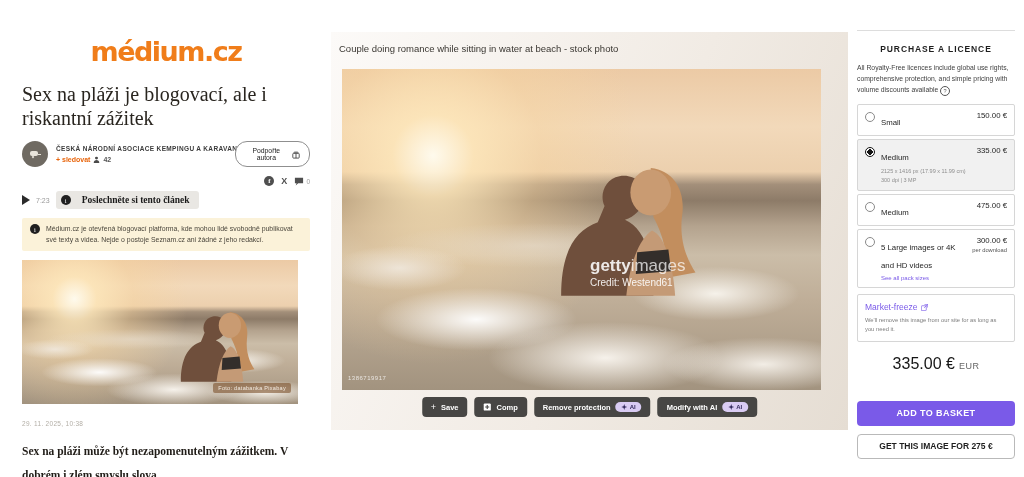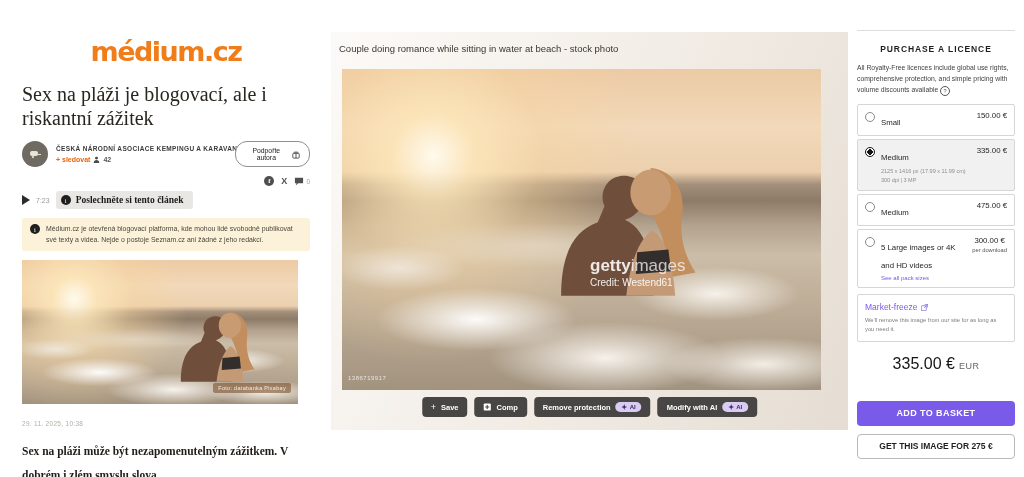--- a/index.html
+++ b/index.html
@@ -27,21 +27,21 @@
   .icon-circle-f{width:10px;height:10px;border-radius:50%;background:#4f4f4f;color:#fff;
                  font-size:7px;font-weight:700;display:flex;align-items:center;justify-content:center;
                  font-family:"Liberation Serif",serif;cursor:pointer;}
   .icon-x{font-size:9px;font-weight:700;color:#4f4f4f;cursor:pointer;line-height:1;}
   .comment-wrap{display:flex;align-items:center;gap:2px;cursor:pointer;}
   .comment-count{font-size:6.5px;color:#9a9a9a;}
   .audio-row{display:flex;align-items:center;gap:6px;margin-top:5px;}
   .play-icon{width:0;height:0;border-left:8px solid #2b2b2b;border-top:5px solid transparent;
              border-bottom:5px solid transparent;cursor:pointer;}
   .duration{font-size:7px;color:#9a9a9a;}
-  .listen-pill{display:flex;align-items:center;gap:5px;background:#E9E7E3;border-radius:3px;
+  .listen-pill{display:flex;align-items:center;gap:11px;background:#E9E7E3;border-radius:3px;
                padding:4px 9px 4px 5px;cursor:pointer;}
   .dot-info{width:10px;height:10px;border-radius:50%;background:#1f1f1f;color:#fff;font-size:6.5px;
             display:flex;align-items:center;justify-content:center;font-family:"Liberation Serif",serif;}
   .listen-label{font-family:"Liberation Serif",serif;font-weight:700;font-size:9.5px;color:#1a1a1a;}
   .notice{margin-top:9px;background:#FBF2D9;border-radius:2px;padding:6px 8px;display:flex;gap:6px;}
   .notice-text{font-size:6.9px;line-height:1.5;color:#4a463c;}
   .article-photo{margin-top:9px;width:276px;height:144px;position:relative;}
   .photo-credit-chip{position:absolute;right:7px;bottom:11px;background:rgba(125,82,45,.6);
                      color:#f3ece2;font-size:5.5px;padding:2px 5px;border-radius:2px;letter-spacing:.3px;}
   .pub-date{margin-top:8px;font-size:6.5px;color:#b3aea6;letter-spacing:.3px;}
@@ -96,21 +96,21 @@
   .opt{border:1px solid #d6d6d6;border-radius:2px;background:#fff;padding:6px 7px;
        display:flex;align-items:flex-start;gap:6px;cursor:pointer;}
   .opt.selected{background:#f1f1f1;}
   .radio{width:8px;height:8px;border:1px solid #8a8a8a;border-radius:50%;background:#fff;
          flex:0 0 auto;margin-top:1px;cursor:pointer;}
   .radio.checked{border-color:#141414;background:radial-gradient(circle,#141414 0 2.6px,#fff 2.7px);}
   .opt-main{min-width:0;}
   .opt-label{font-size:7.8px;color:#1f1f1f;}
   .opt-sub{font-size:5.5px;color:#8e8e8e;margin-top:3px;line-height:1.55;}
   .opt-link{font-size:6px;color:#7A5AE8;margin-top:3px;cursor:pointer;}
-  .opt-price{margin-left:auto;text-align:center;font-size:7.8px;color:#1f1f1f;flex:0 0 auto;}
+  .opt-price{margin-left:auto;text-align:right;font-size:7.8px;color:#1f1f1f;flex:0 0 auto;}
   .price-note{font-size:5.8px;color:#555;margin-top:2px;}
   .market-box{border:1px solid #d6d6d6;border-radius:2px;background:#fff;padding:7px;margin-top:3px;}
   .market-link{display:flex;align-items:center;gap:4px;color:#7A5AE8;font-size:8.5px;cursor:pointer;}
   .market-desc{font-size:5.8px;color:#7d7d7d;margin-top:4px;line-height:1.5;}
   .total{margin-top:13px;text-align:center;font-size:16px;color:#161616;}
   .total .cur{font-size:9px;color:#666;letter-spacing:.5px;margin-left:4px;}
   .add-btn{display:block;width:100%;height:25px;background:#7A5AE8;color:#fff;border:none;
            border-radius:4px;font-size:9px;font-weight:700;letter-spacing:.4px;margin-top:28px;
            cursor:pointer;font-family:inherit;}
   .get-btn{display:block;width:100%;height:25px;background:#fff;border:1px solid #b9b9b9;

